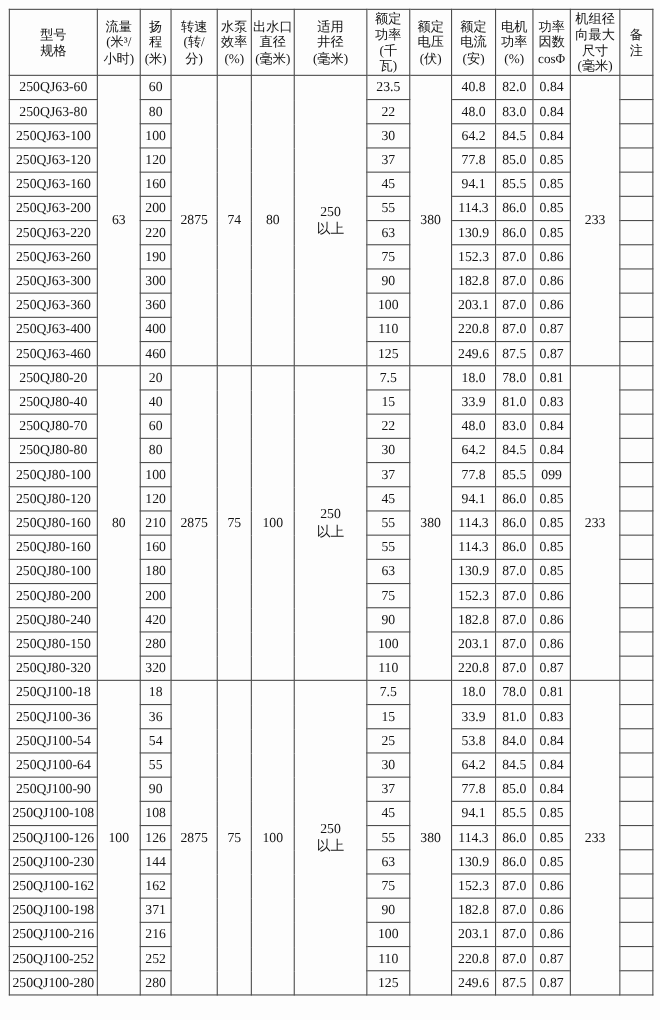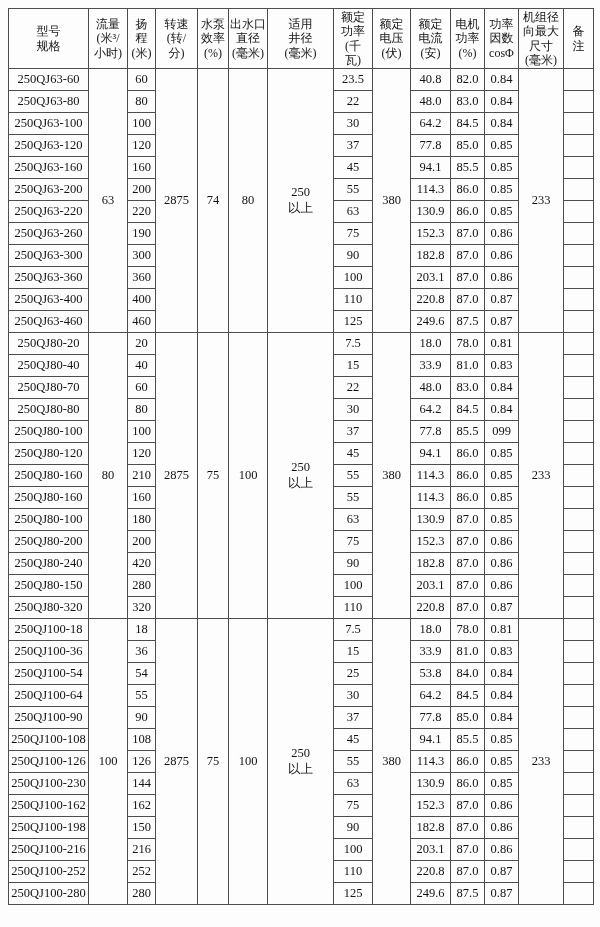--- a/index.html
+++ b/index.html
@@ -433,21 +433,21 @@
           <td class="model-cell">250QJ100-162</td>
           <td>162</td>
           <td>75</td>
           <td>152.3</td>
           <td>87.0</td>
           <td>0.86</td>
           <td></td>
         </tr>
         <tr>
           <td class="model-cell">250QJ100-198</td>
-          <td>150</td>
+          <td>371</td>
           <td>90</td>
           <td>182.8</td>
           <td>87.0</td>
           <td>0.86</td>
           <td></td>
         </tr>
         <tr>
           <td class="model-cell">250QJ100-216</td>
           <td>216</td>
           <td>100</td>

